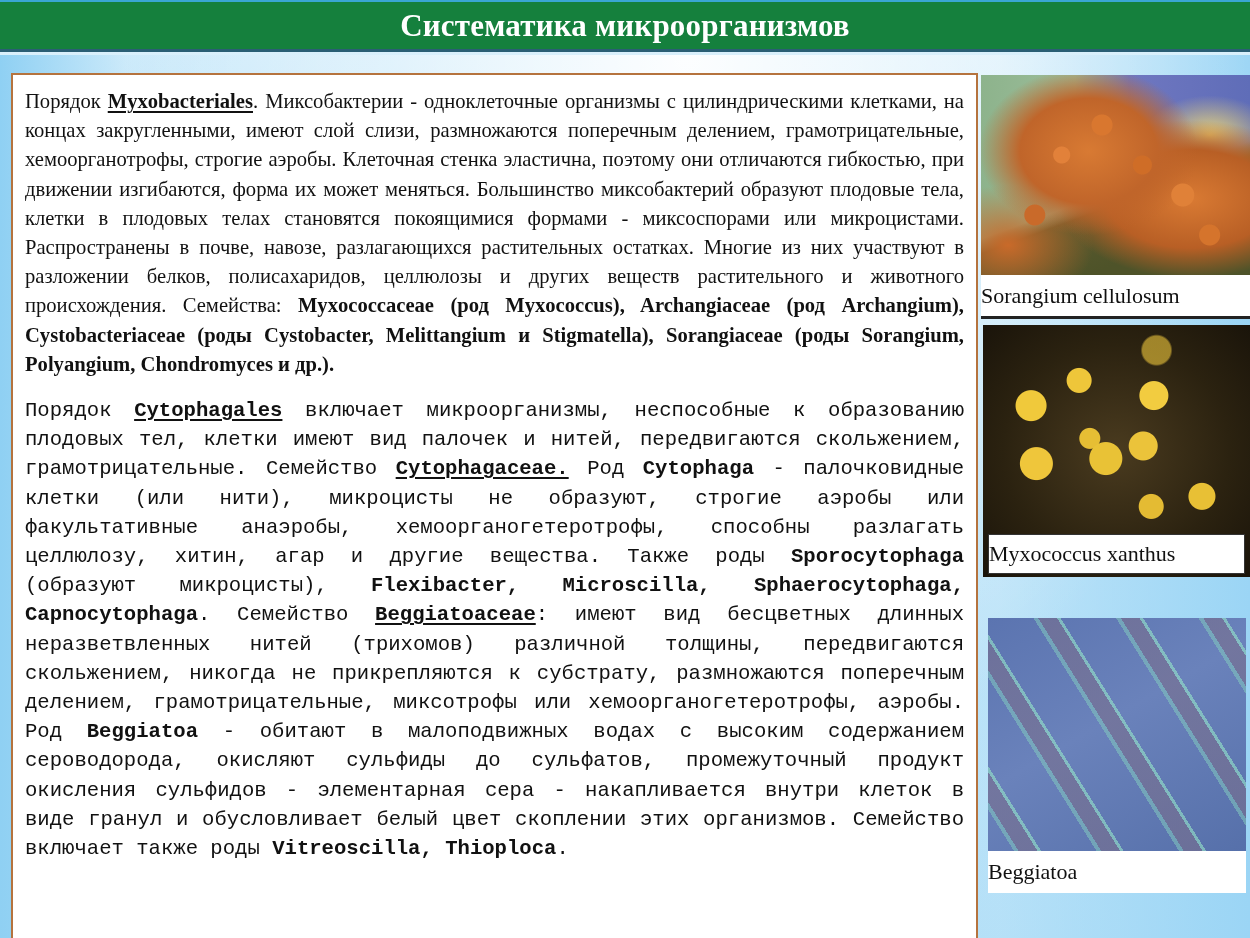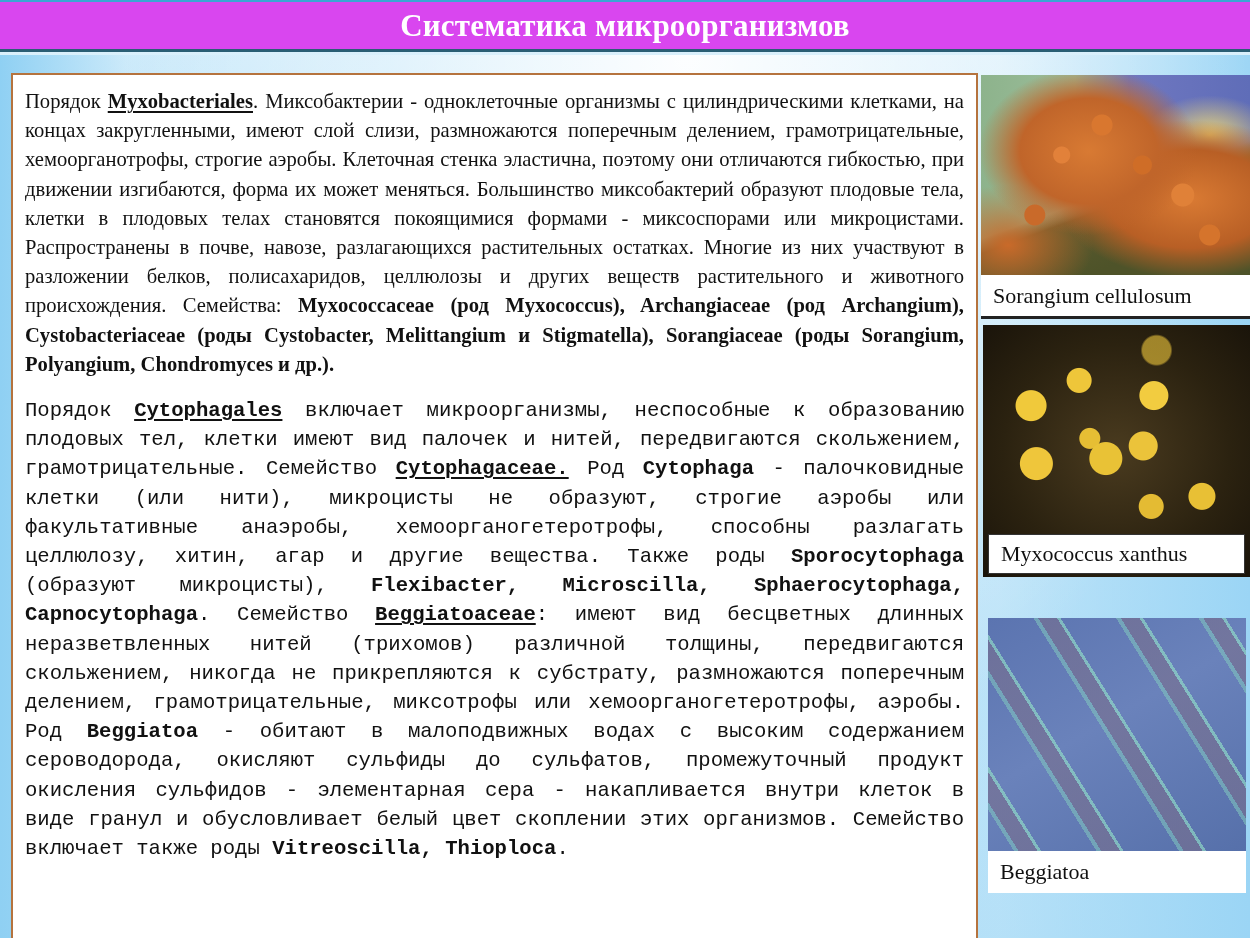--- a/index.html
+++ b/index.html
@@ -8,21 +8,21 @@
     background: linear-gradient(180deg, #dff2fc 0%, #bfe4f8 30%, #a9dbf6 100%);
     font-family: "Liberation Serif", serif;
   }
   .bg-glow {
     position:absolute; left:0; top:55px; width:1250px; height:883px;
     background: radial-gradient(ellipse at 55% 0%, rgba(255,255,255,0.95) 0%, rgba(255,255,255,0.4) 30%, rgba(255,255,255,0) 60%),
                 linear-gradient(90deg, #8fd0f3 0%, rgba(170,220,247,0.3) 10%, rgba(210,237,251,0.3) 80%, #9bd5f5 100%);
   }
   .title-bar {
     position:absolute; left:0; top:0; width:1250px; height:52px;
-    background:#d946ef;
+    background:#15803d;
     border-top:2px solid #3aa6d4;
     border-bottom:3px solid #2a5e74;
     box-sizing:border-box;
     display:flex; align-items:center; justify-content:center;
   }
   .title-text {
     color:#ffffff; font-family:"Liberation Serif", serif; font-weight:bold;
     font-size:31px; letter-spacing:0.2px;
   }
   .text-box {
@@ -38,21 +38,21 @@
   .text-box p { margin:0; }
   .text-box p + p { margin-top:17px;font-family:Liberation Mono, monospace; }
   b.u { text-decoration:underline; text-decoration-thickness:2px; text-underline-offset:3px; }
   .photo {
     position:absolute; overflow:hidden;
   }
   .photo .img { position:absolute; left:0; top:0; right:0; }
   .caption {
     position:absolute; background:#ffffff; color:#111;
     font-family:"Liberation Serif", serif; font-size:22px;
-    display:flex; align-items:center; padding-left:12px; box-sizing:border-box;
+    display:flex; align-items:center; box-sizing:border-box;
   }
   
   #p1 { left:981px; top:75px; width:269px; height:245px; }
   #p1 .img {
     height:200px;
     background:
       radial-gradient(circle at 30% 40%, #e2813a 0 8px, transparent 9px),
       radial-gradient(circle at 45% 25%, #d9772f 0 10px, transparent 11px),
       radial-gradient(circle at 60% 45%, #cf6d27 0 9px, transparent 10px),
       radial-gradient(circle at 75% 60%, #e08138 0 11px, transparent 12px),

